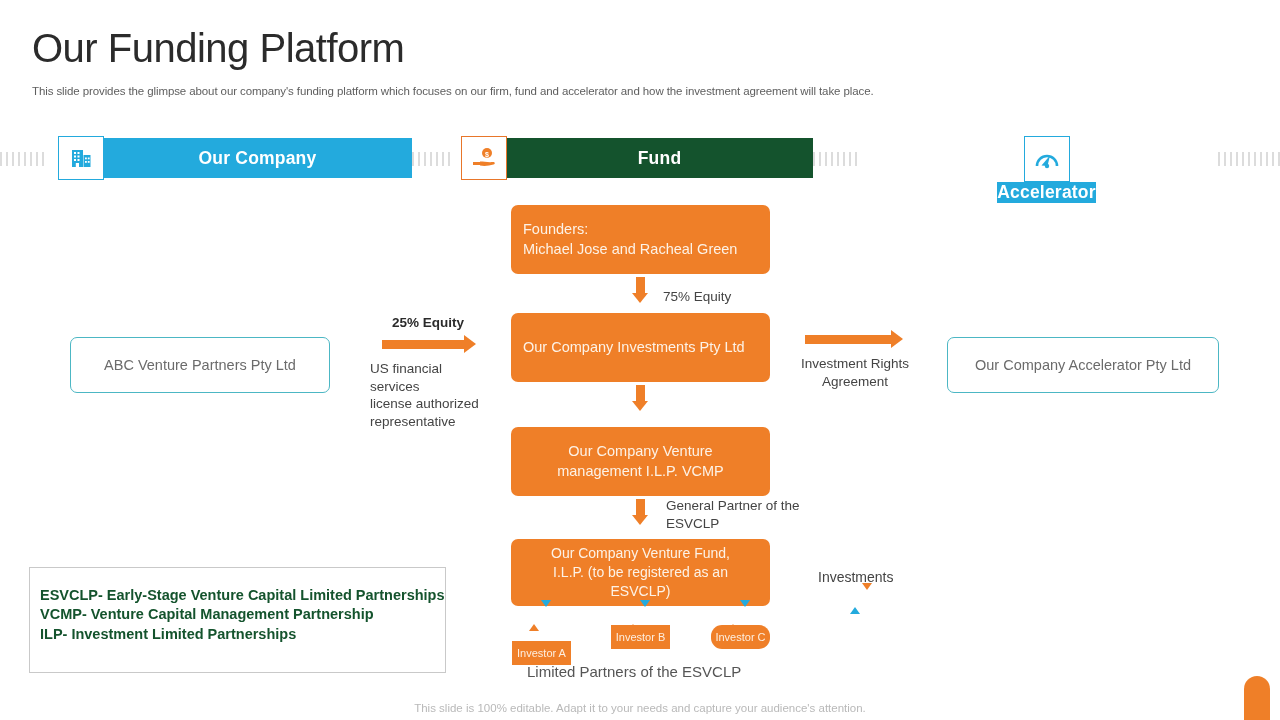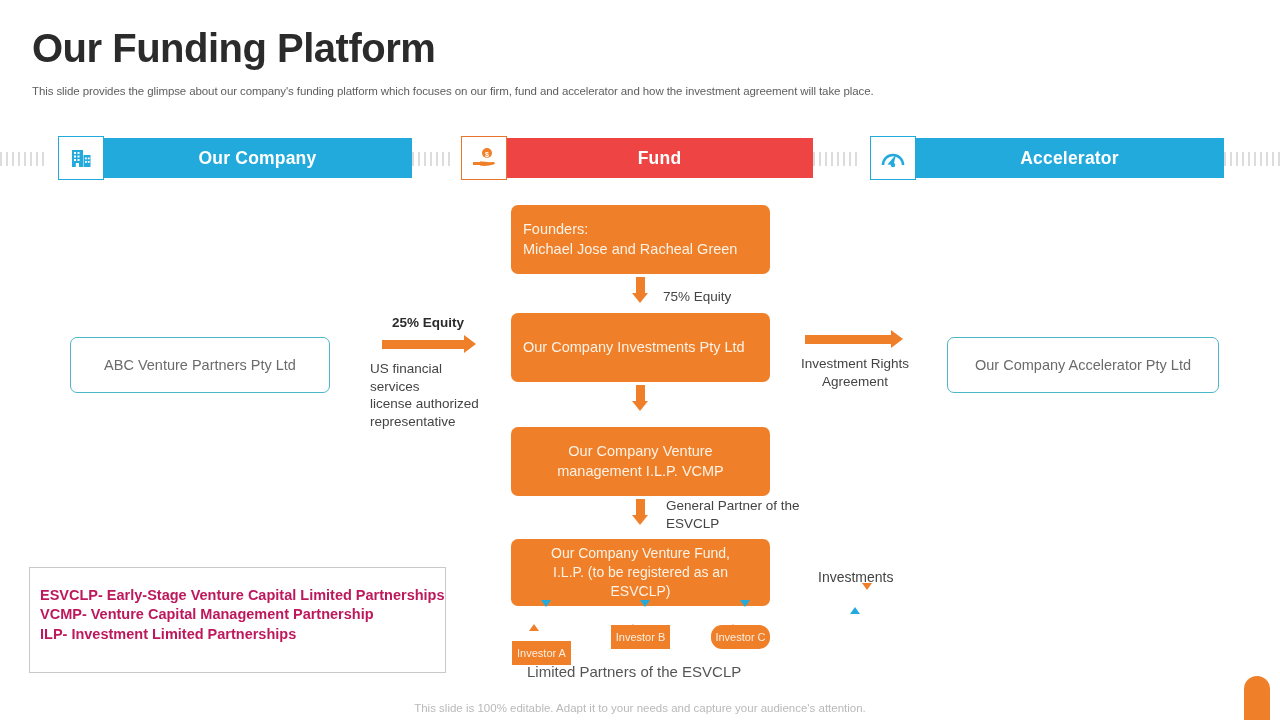--- a/index.html
+++ b/index.html
@@ -7,21 +7,21 @@
     width: 1280px; height: 720px;
     background: #ffffff;
     font-family: "Liberation Sans", sans-serif;
     overflow: hidden;
   }
   .slide { position: relative; width: 1280px; height: 720px; background: #fff; }
 
   
   .title {
     position: absolute; left: 32px; top: 26px;
-    font-size: 40px; font-weight: bold; color: #2b2b2b;
+    font-size: 40px; font-weight: normal; color: #2b2b2b;
     letter-spacing: -0.5px;
   }
   .subtitle {
     position: absolute; left: 32px; top: 85px;
     font-size: 11.5px; color: #5e5e5e; letter-spacing: -0.1px;
   }
 
   
   .hdr-row { position: absolute; left: 8px; top: 136px; width: 1280px; height: 46px; }
   .hdr { position: absolute; height: 44px; display: flex; align-items: center; }
@@ -31,25 +31,25 @@
     display: flex; align-items: center; justify-content: center;
     position: relative; z-index: 3; flex: 0 0 46px;
   }
   .hdr.orange .hdr-icon { border-color: #e8762a; }
   .hdr-bar {
     height: 40px; margin-left: -1px; background: #23aadd;
     display: flex; align-items: center; justify-content: center;
     color: #ffffff; font-size: 17.5px; font-weight: bold;
     flex: 1 1 auto; letter-spacing: 0.2px;
   }
-  .hdr.orange .hdr-bar { background: #ef4444; }
+  .hdr.orange .hdr-bar { background: #14532d; }
 
   .hdr-c1 { left: 50px; width: 354px; }
   .hdr-c2 { left: 453px; width: 352px; }
-  .hdr-c3 { left: 862px; width: 354px; }
+  .hdr-c3 { left: 862px; width: 354px; flex-direction: column; }
 
   .dashes { position: absolute; top: 152px; height: 14px;
             background-image: repeating-linear-gradient(to right, #dcdcdc 0 2px, transparent 2px 6px); }
   .d1 { left: 0px;    width: 48px; }
   .d2 { left: 406px;  width: 46px; }
   .d3 { left: 807px;  width: 54px; }
   .d4 { left: 1218px; width: 62px; }
 
   
   .obox {
@@ -144,21 +144,21 @@
   }
   .inv-a { left: 512px; top: 625px; margin-top: 16px; }
   .inv-b { left: 611px; top: 625px; }
   .inv-c { left: 711px; top: 625px; border-radius: 11px; }
 
   
   .legend {
     position: absolute; left: 29px; top: 567px; width: 417px; height: 106px;
     border: 1px solid #c9c9c9; background: #fff;
     padding: 18px 0 0 10px;
-    font-size: 14.5px; font-weight: bold; color: #be185d; line-height: 1.33;
+    font-size: 14.5px; font-weight: bold; color: #14532d; line-height: 1.33;
   }
 
   
   .footer {
     position: absolute; left: 0; top: 702px; width: 1280px; text-align: center;
     font-size: 11.5px; color: #b9b9b9;
   }
   .corner {
     position: absolute; right: 10px; bottom: 0px;
     width: 26px; height: 44px; background: #ef7f28;

